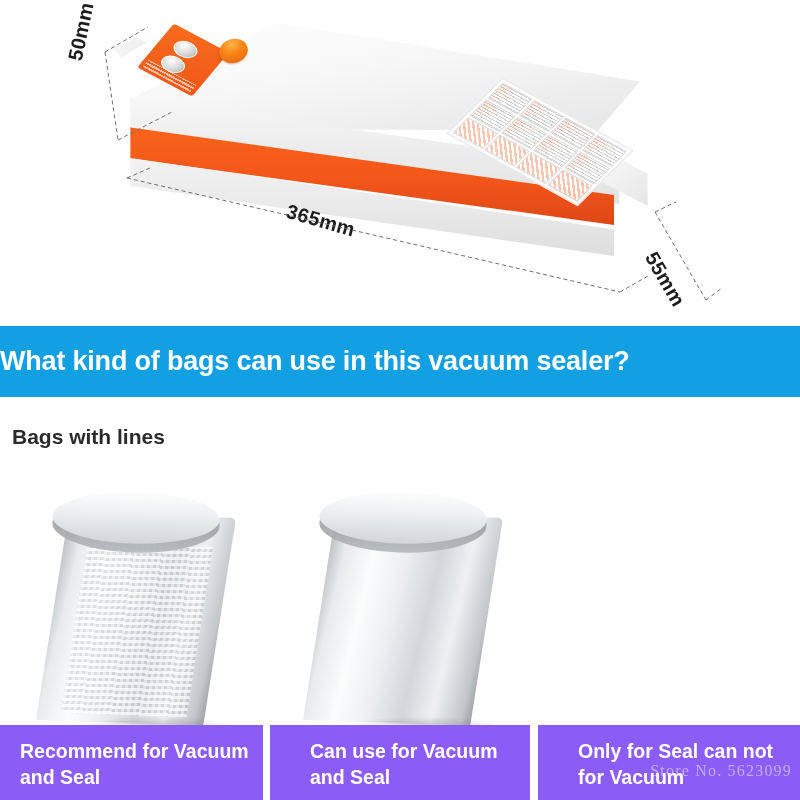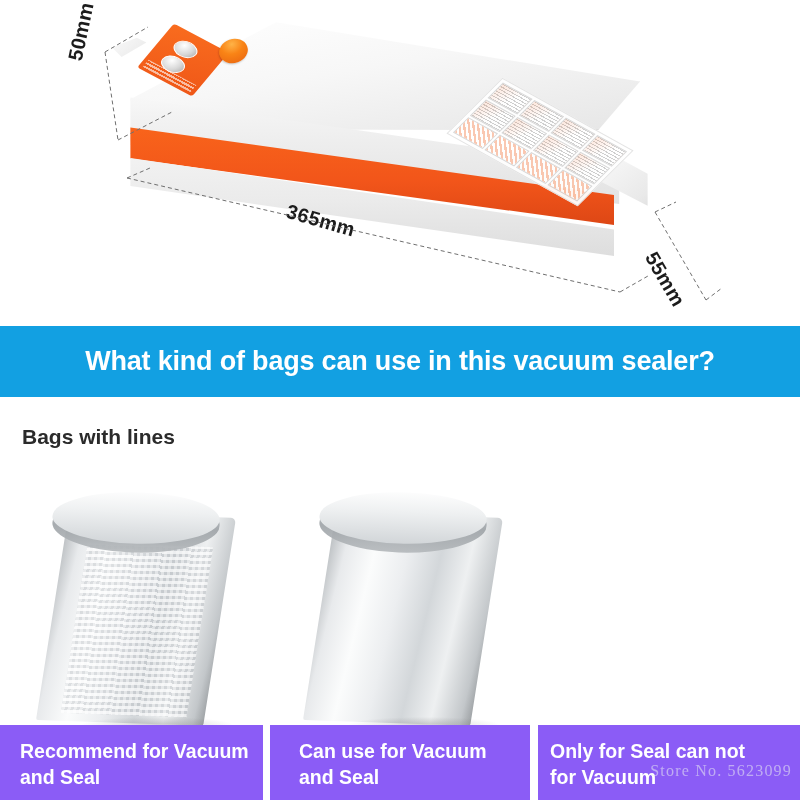--- a/index.html
+++ b/index.html
@@ -202,21 +202,21 @@
   
   #headline-banner {
     position: absolute;
     left: 0;
     top: 326px;
     width: 800px;
     height: 71px;
     background: #12a0e2;
     display: flex;
     align-items: center;
-    justify-content: center;
+    justify-content: flex-start;
   }
   #headline-text {
     color: #ffffff;
     font-size: 27px;
     font-weight: 700;
     letter-spacing: -0.2px;
     white-space: nowrap;
     font-family: "Liberation Sans", sans-serif;
   }
 
@@ -240,21 +240,21 @@
     left: 0;
     width: 100%;
     padding: 0 18px;
     box-sizing: border-box;
     color: #2b2b2b;
     font-size: 21px;
     font-weight: 700;
     line-height: 1.22;
     font-family: "Liberation Sans", sans-serif;
   }
-  .col-1 .col-title { padding-left: 22px; }
+  .col-1 .col-title { padding-left: 12px; }
   .col-2 .col-title { padding-left: 16px; }
   .col-3 .col-title { padding-left: 12px; }
 
   
   .bag-wrap {
     position: absolute;
     left: 0;
     top: 86px;
     width: 100%;
     height: 238px;
@@ -359,22 +359,22 @@
     color: #ffffff;
     font-size: 19.5px;
     font-weight: 700;
     line-height: 1.32;
     font-family: "Liberation Sans", sans-serif;
   }
   #caption-box-1 { left: 0px;   width: 263px; }
   #caption-box-2 { left: 270px; width: 260px; }
   #caption-box-3 { left: 538px; width: 262px; }
   #caption-box-1 .caption-text { padding-left: 20px; }
-  #caption-box-2 .caption-text { padding-left: 29px; }
-  #caption-box-3 .caption-text { padding-left: 12px; }
+  #caption-box-2 .caption-text { padding-left: 40px; }
+  #caption-box-3 .caption-text { padding-left: 40px; }
 
   
   #watermark {
     position: absolute;
     right: 8px;
     bottom: 20px;
     color: rgba(235,238,240,0.55);
     font-family: "Liberation Serif", serif;
     font-size: 16px;
     letter-spacing: 1.2px;

